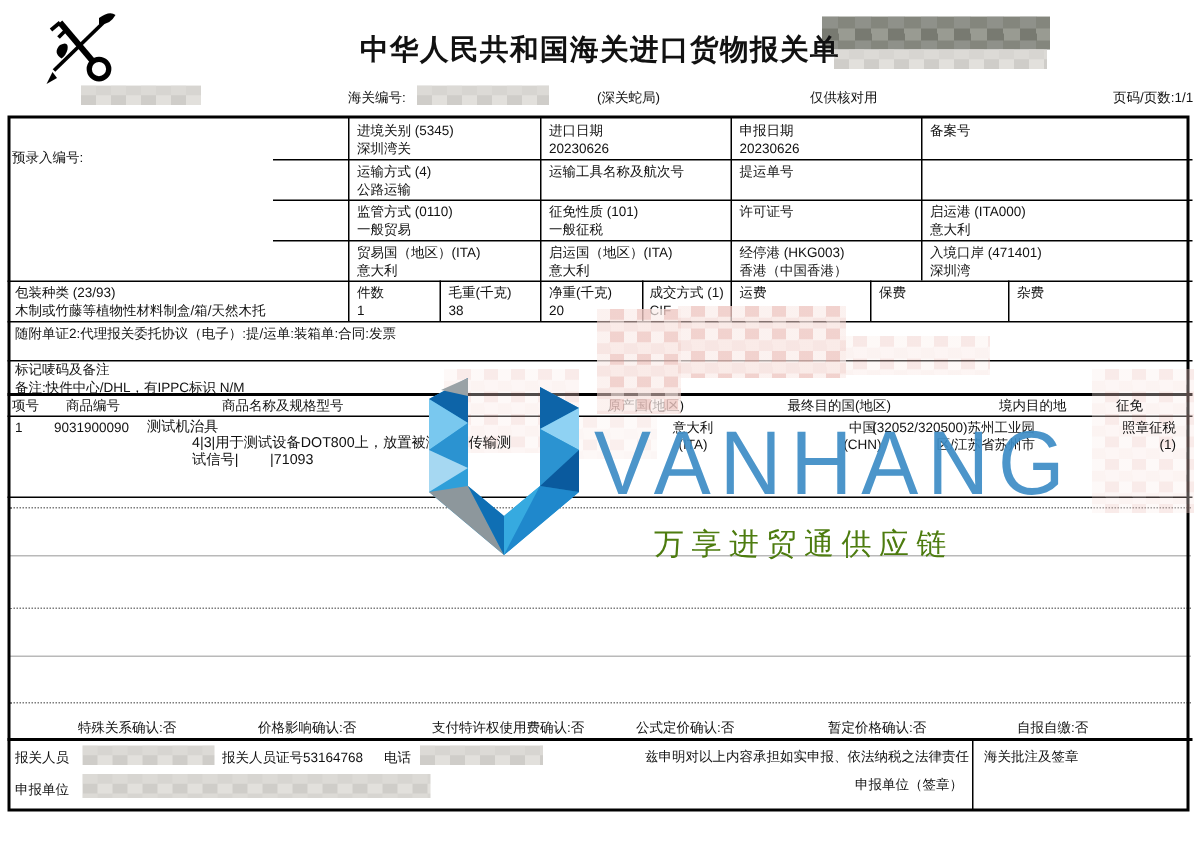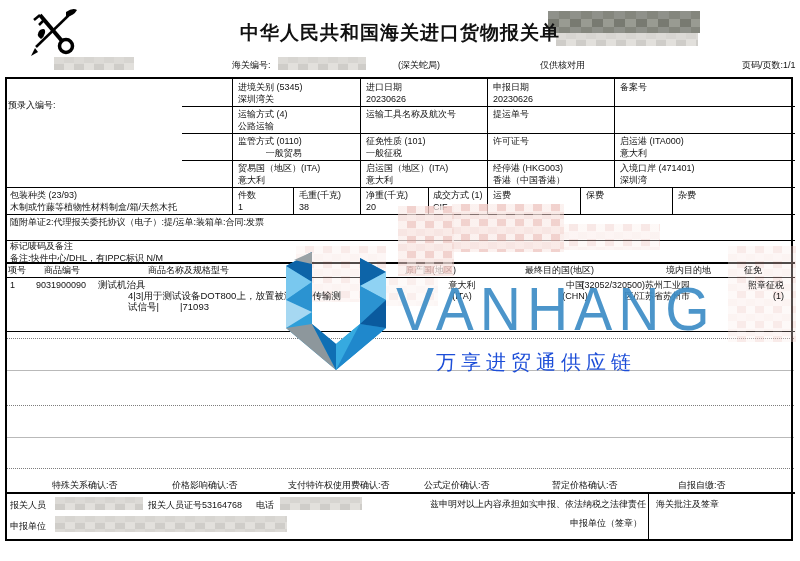--- a/index.html
+++ b/index.html
@@ -19,21 +19,21 @@
   .mz-light{background-image:conic-gradient(#d7d5d1 25%,#e2e0dc 0 50%,#cfcdc9 0 75%,#dcdad6 0);background-size:20px 13px;}
   .mz-pink{background-image:conic-gradient(rgba(238,199,194,.8) 25%,rgba(248,228,224,.75) 0 50%,rgba(241,209,204,.55) 0 75%,rgba(250,236,233,.7) 0);background-size:18px 15px;filter:blur(.4px);}
   .title{position:absolute;left:190px;top:20px;width:420px;text-align:center;font-size:19px;font-weight:bold;letter-spacing:1px;z-index:2;}
   .head-note{position:absolute;font-size:9px;line-height:12px;white-space:nowrap;z-index:2;}
   .ghead{position:absolute;font-size:9px;line-height:11px;white-space:nowrap;z-index:2;}
   .gname{position:absolute;left:98px;top:279px;font-size:9.5px;line-height:11px;z-index:2;}
   .gname .ind{margin-left:30px;}
   .pre{white-space:pre;}
   .gcol{position:absolute;font-size:9px;line-height:11px;z-index:2;}
   .wm-brand{position:absolute;left:396px;top:274px;font-size:57px;letter-spacing:6px;color:#3d8dc6;opacity:.92;z-index:4;transform:scaleY(1.06);transform-origin:top left;}
-  .wm-tag{position:absolute;left:436px;top:349px;font-size:20px;letter-spacing:5px;color:#1d4ed8;z-index:4;}
+  .wm-tag{position:absolute;left:436px;top:349px;font-size:20px;letter-spacing:5px;color:#4d7c0f;z-index:4;}
   .conf{position:absolute;top:479px;font-size:9px;white-space:nowrap;z-index:2;}
   .stamp{z-index:3;}
   .stamp-low{z-index:1;}
 </style>
 </head>
 <body>
 
 <div id="page">
 
   <div class="abs" style="left:28px;top:6px;width:50px;height:52px;z-index:2;">
@@ -111,21 +111,21 @@
   </div>
   <div class="cell" style="left:366px;top:108px;">
     <div class="lab">运输工具名称及航次号</div>
     <div class="val"></div>
   </div>
   <div class="cell" style="left:493px;top:108px;">
     <div class="lab">提运单号</div>
     <div class="val"></div>
   </div>
 
-  <div class="cell" style="left:238px;top:135px;text-align:right;">
+  <div class="cell" style="left:238px;top:135px;">
     <div class="lab">监管方式 (0110)</div>
     <div class="val">一般贸易</div>
   </div>
   <div class="cell" style="left:366px;top:135px;">
     <div class="lab">征免性质 (101)</div>
     <div class="val">一般征税</div>
   </div>
   <div class="cell" style="left:493px;top:135px;">
     <div class="lab">许可证号</div>
     <div class="val"></div>

